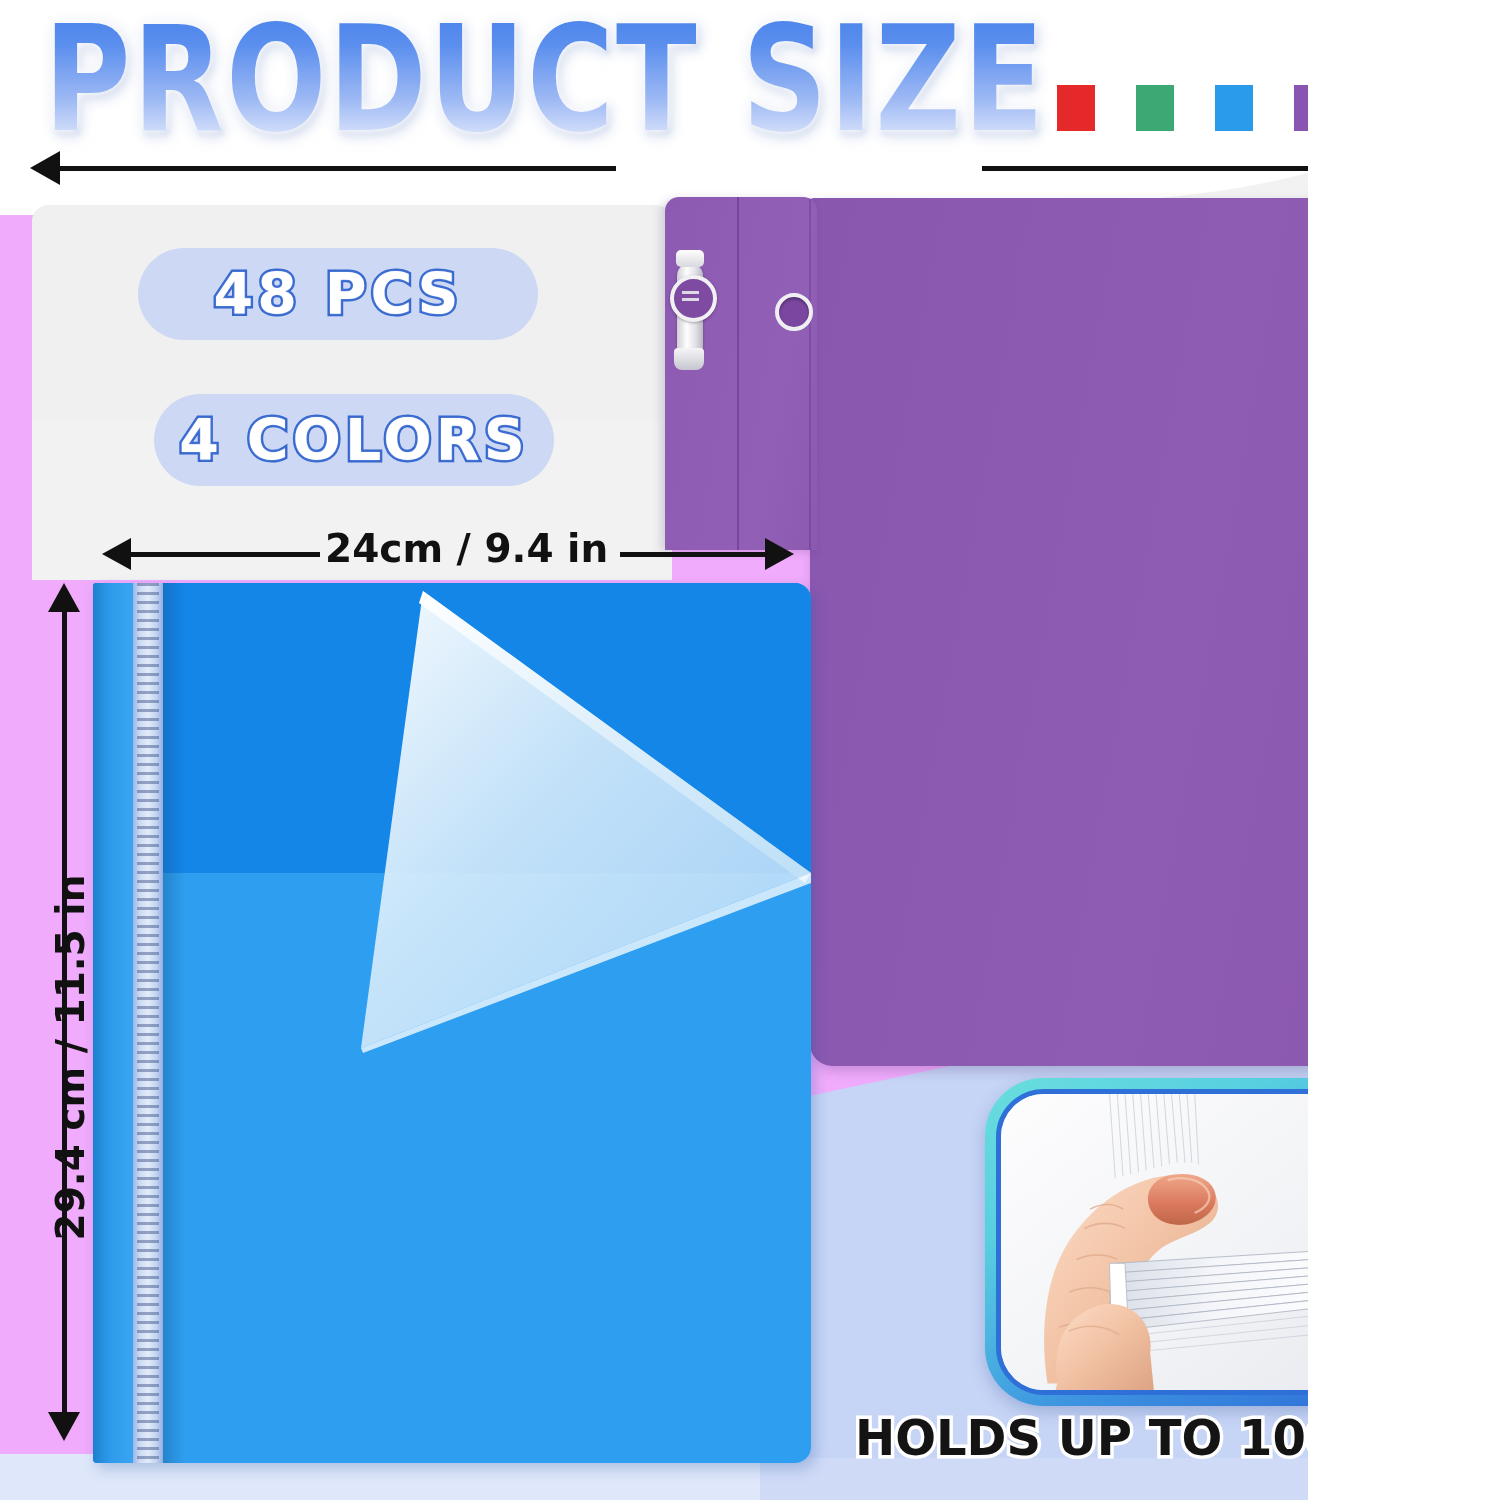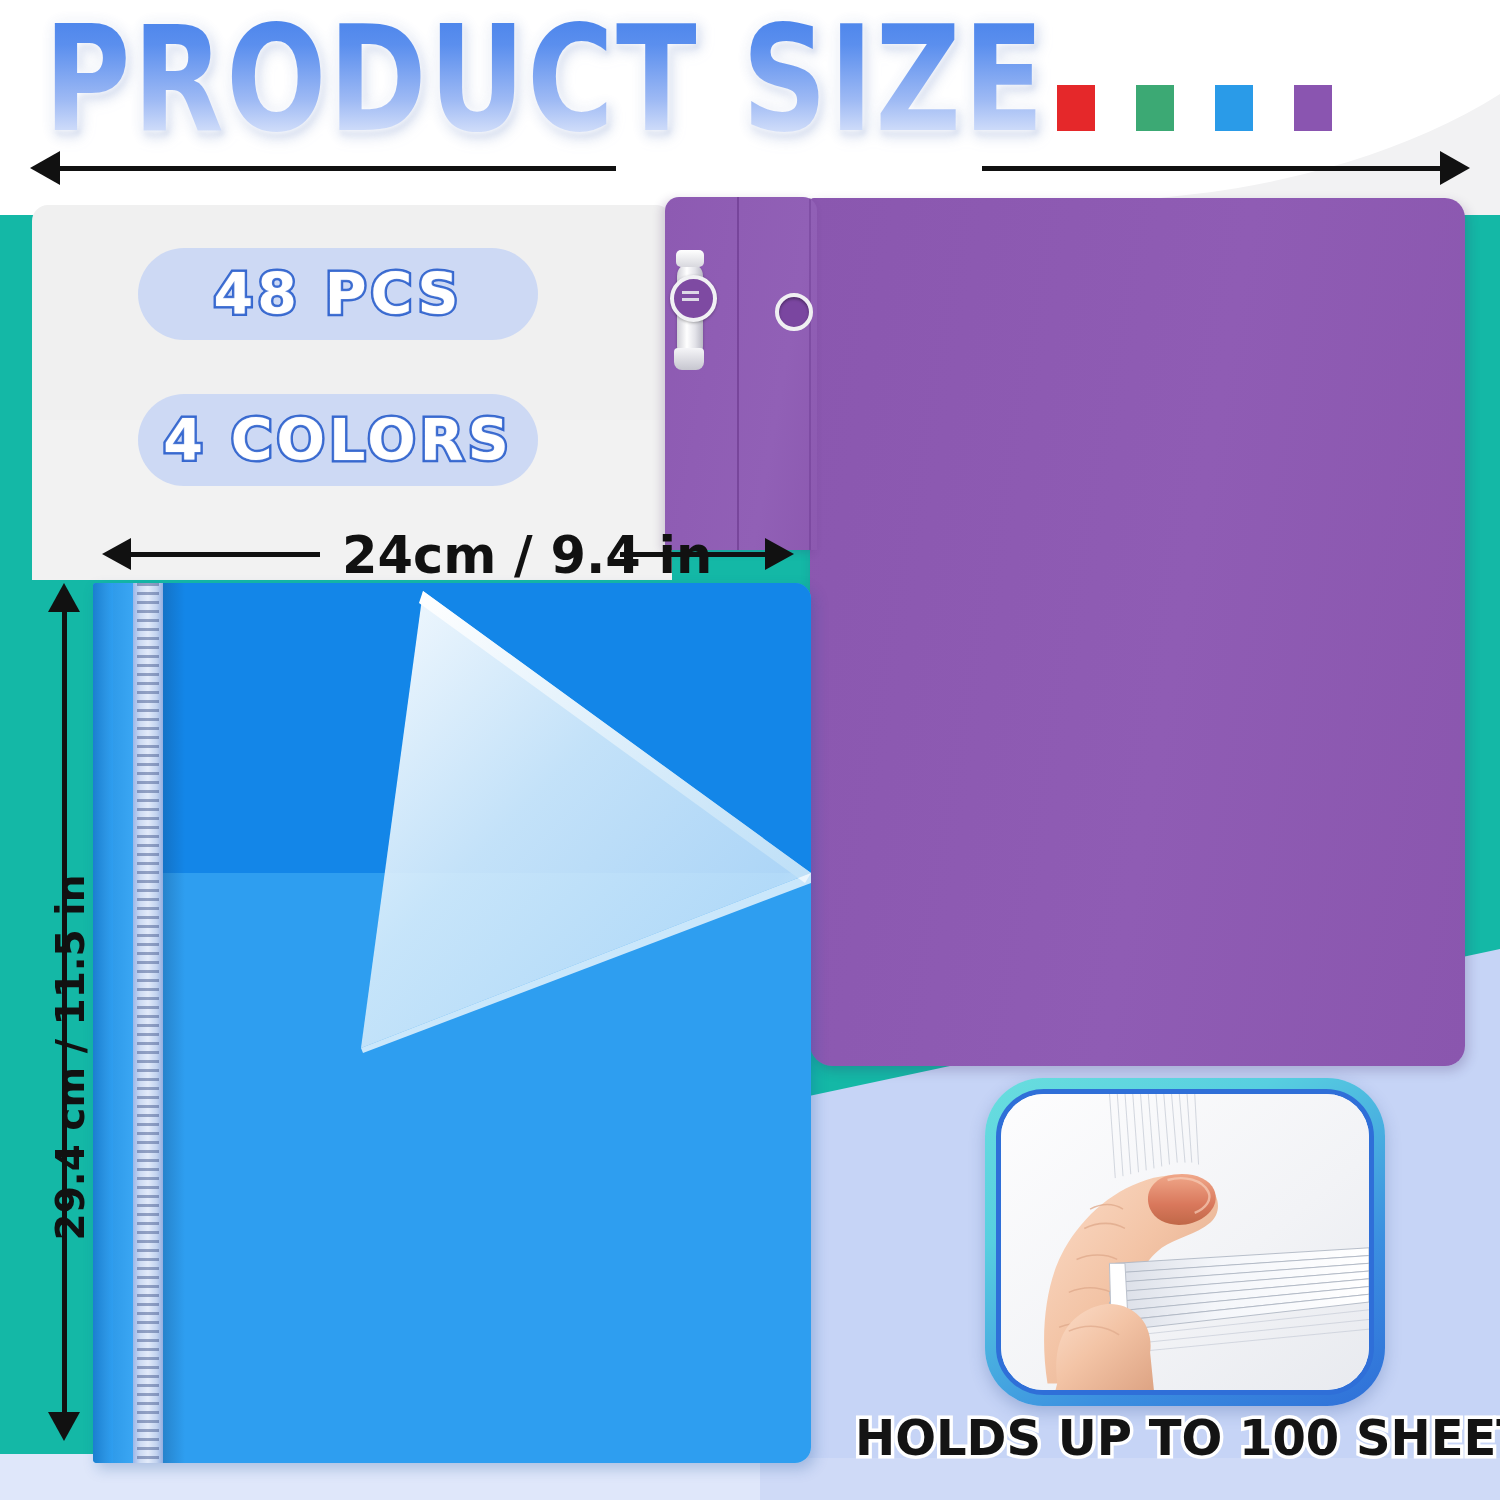--- a/index.html
+++ b/index.html
@@ -4,23 +4,23 @@
 <style>
   html,body{margin:0;padding:0;}
   body{
     width:1500px;height:1500px;
     font-family:"Liberation Sans", sans-serif;
     background:#ffffff;
     overflow:hidden;
   }
   #stage{
     position:relative;
-    width:1500px;height:1500px;
+    width:1308px;height:1500px;
     overflow:hidden;
-    background:#14b8a6;
+    background:#f0abfc;
   }
 
   
   .bg-blue-band{
     position:absolute; left:0; top:0; width:1500px; height:215px;
     background:#2563d9;
     overflow:hidden;
   }
   .bg-topo{
     position:absolute; inset:0;
@@ -118,21 +118,21 @@
   .dim24-line-l{left:128px;top:552px;width:192px;height:5px;}
   .dim24-line-r{left:620px;top:552px;width:154px;height:5px;}
   .dim24-ah-l{
     left:102px;top:538px;
     border-top:16px solid transparent;border-bottom:16px solid transparent;border-right:29px solid #111;
   }
   .dim24-ah-r{
     left:765px;top:538px;
     border-top:16px solid transparent;border-bottom:16px solid transparent;border-left:29px solid #111;
   }
-  .dim24-label{left:342px;top:526px;font-size:51px;}
+  .dim24-label{left:325px;top:526px;font-size:39px;}
 
   
   .dimv-line{left:62px;top:610px;width:5px;height:810px;}
   .dimv-ah-t{
     left:48px;top:583px;
     border-left:16px solid transparent;border-right:16px solid transparent;border-bottom:29px solid #111;
   }
   .dimv-ah-b{
     left:48px;top:1412px;
     border-left:16px solid transparent;border-right:16px solid transparent;border-top:29px solid #111;
@@ -154,21 +154,21 @@
     font-family:"DejaVu Sans", sans-serif;
     font-weight:bold;
     font-size:57px;
     letter-spacing:4px;
     color:#ffffff;
     -webkit-text-stroke:5px #3567cf;
     paint-order:stroke fill;
     text-shadow:0 0 2px rgba(255,255,255,.4);
   }
   .badge-pcs{left:138px;top:248px;width:400px;height:92px;}
-  .badge-colors{left:138px;top:394px;width:400px;height:92px;}
+  .badge-colors{left:154px;top:394px;width:400px;height:92px;}
 
   
   .purple-body{
     position:absolute;left:810px;top:198px;width:655px;height:868px;
     background:linear-gradient(100deg,#8a57af 0%,#8f5cb4 55%,#8a56ae 100%);
     border-radius:4px 20px 20px 22px;
     box-shadow:3px 5px 12px rgba(60,30,90,.22);
   }
   .purple-flap{
     position:absolute;left:665px;top:197px;width:152px;height:353px;

